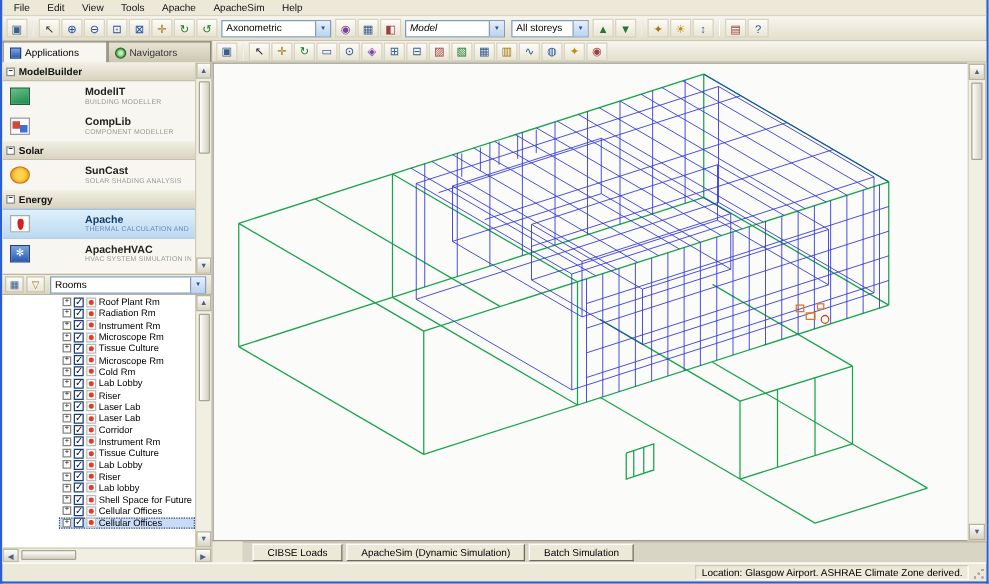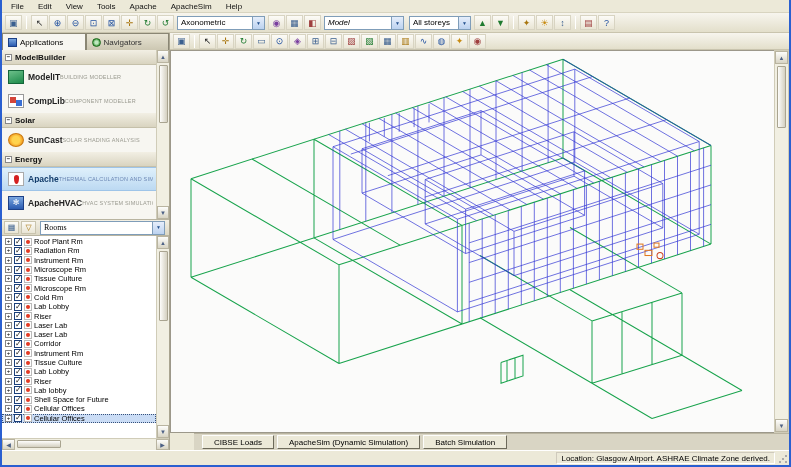--- a/index.html
+++ b/index.html
@@ -61,21 +61,21 @@
   .apps-inner { margin-right:13px; }
   .sec-header { height:15px; display:flex; align-items:center; gap:3px; padding:0 3px;
     background:linear-gradient(#f2efe4,#d9d4c0); border-bottom:1px solid #c5c0aa;
     font-size:8px; font-weight:bold; color:#111; }
   .sec-toggle { width:7px; height:7px; flex:none; border:1px solid #888; background:#fff;
     font-size:6px; line-height:5px; text-align:center; color:#000; }
   .app-item { height:24px; display:flex; align-items:center; gap:4px; padding:1px 3px 1px 6px; }
   .app-item.selected { background:linear-gradient(#dff0fb,#bcd9f2);
     border-top:1px solid #9ec4e8; border-bottom:1px solid #9ec4e8; }
   .appicon { width:16px; height:14px; flex:none; position:relative; }
-  .app-texts { display:flex; line-height:1; overflow:hidden; }
+  .app-texts { display:flex; flex-direction:column; line-height:1; overflow:hidden;margin-left:40px; }
   .app-name { font-size:8.5px; font-weight:bold; color:#222; white-space:nowrap; }
   .app-desc { font-size:5.5px; color:#9a9a90; letter-spacing:.2px; margin-top:2px; white-space:nowrap; }
   .app-item.selected .app-name { color:#123c6b; }
   .app-item.selected .app-desc { color:#6d88b5; }
 
   .modelit-icon { background:linear-gradient(160deg,#6cc08a,#1d8a4a); border:1px solid #14663a; }
   .complib-icon { background:#fff; border:1px solid #999; }
   .complib-icon::before { content:""; position:absolute; left:1px; top:2px; width:6px; height:6px; background:#d4453a; }
   .complib-icon::after { content:""; position:absolute; right:1px; top:5px; width:6px; height:6px; background:#3a6fd4; }
   .suncast-icon { background:radial-gradient(circle,#ffd34d 40%,#f49b1f 75%); border-radius:50%; border:1px solid #c97a10; }
@@ -86,24 +86,24 @@
   .apachehvac-icon::before { content:"✻"; position:absolute; inset:0; color:#fff; font-size:8px;
     line-height:12px; text-align:center; }
   .macroflo-icon { background:linear-gradient(#9fd8e8,#2288aa); border:1px solid #17667f; }
 
   .apps-scroll { position:absolute; right:0; top:0; bottom:0; width:13px; background:#f1efe2;
     border-left:1px solid #d0ccb8; display:flex; flex-direction:column; }
   .rooms-bar { height:16px; flex:none; display:flex; align-items:center; gap:2px; padding:0 2px;
     background:linear-gradient(#f2efe4,#ddd8c4); border-bottom:1px solid #b9b4a0; }
   .small-btn { width:15px; height:13px; flex:none; display:flex; align-items:center; justify-content:center;
     font-size:8px; border:1px solid #c9c4ae; background:linear-gradient(#fcfbf7,#e9e5d4); }
-  .rooms-combo { flex:1;font-family:Liberation Serif, serif; }
+  .rooms-combo { flex:1; }
 
   .tree-wrap { flex:1; display:flex; flex-direction:column; min-height:0; background:#fff; }
-  .tree-main { flex:1; display:flex; min-height:0; }
+  .tree-main { flex:1; display:flex; min-height:0;padding-left:45px; }
   .tree { flex:1; overflow:hidden; padding-top:1px; }
   .tree-row { height:9.3px; display:flex; align-items:center; gap:2px; padding-left:3px;
     font-size:7.5px; white-space:nowrap; color:#000; }
   .tree-row.selected { background:#cadcf5; outline:1px dotted #36507a; outline-offset:-1px; }
   .exp { width:7px; height:7px; flex:none; border:1px solid #848484; background:#fff;
     font-size:6px; line-height:5px; text-align:center; color:#000; }
   .cb { width:8px; height:8px; flex:none; border:1px solid #1a3f7a; background:#fff; position:relative; }
   .cb::before { content:"✓"; position:absolute; left:0; top:-2px; font-size:8px; color:#111; }
   .room-icon { width:8px; height:8px; flex:none; background:#fff; border:1px solid #bbb; position:relative; }
   .room-icon::before { content:""; position:absolute; inset:1px; background:#e33b25;

